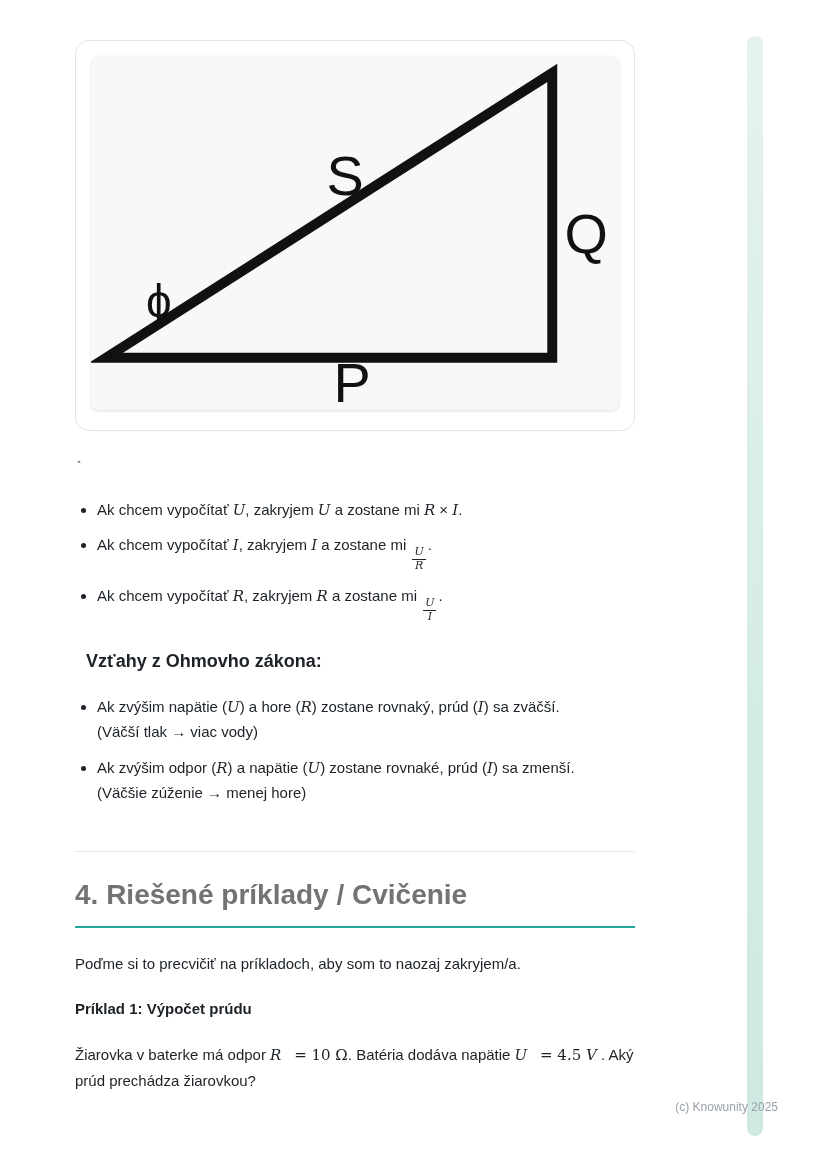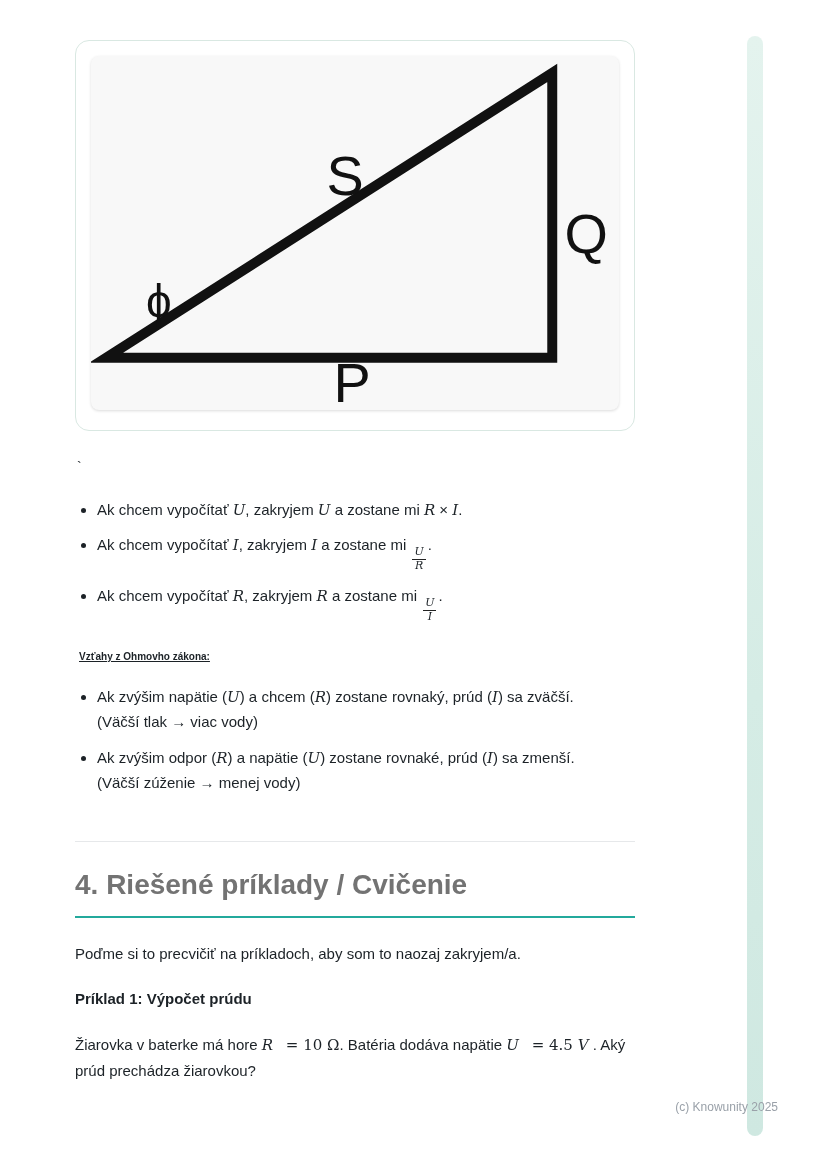--- a/index.html
+++ b/index.html
@@ -25,21 +25,21 @@
   ul.doc-list { margin:24px 0 0; padding-left:22px; }
   ul.doc-list li { margin-bottom:13px; font-size:15px; line-height:1.5; }
 
   .math   { font-family:"DejaVu Serif", serif; font-style:italic; }
   .mroman { font-family:"DejaVu Serif", serif;margin-left:8px; }
   .frac { display:inline-flex; flex-direction:column; align-items:center;
           font-family:"DejaVu Serif", serif; font-style:italic;
           font-size:11px; line-height:1.15; vertical-align:-5px; margin:0 2px; }
   .frac .num { border-bottom:1px solid #222; padding:0 2px; }
 
-  .bold-heading { font-weight:bold; font-size:10px; margin:27px 4px 0;text-decoration:underline; }
+  .bold-heading { font-weight:bold; font-size:18px; margin:27px 11px 0; }
   .rel-line2 { margin-top:3px; }
 
   hr.divider { border:none; border-top:1px solid #e6e8ea; margin:46px 0 0; }
   h2.section-title { color:#737373; font-size:28px; font-weight:bold; margin:27px 0 0; }
   hr.title-rule { border:none; border-top:2px solid #23a99c; margin:15px 0 0; }
 
   p.intro { font-size:15px; margin:27px 0 0; }
   p.example-heading { font-weight:bold; font-size:15px; margin:28px 0 0; }
   p.problem { font-size:15px; line-height:1.75; margin:25px 0 0; }
   ul.zapis { margin:30px 0 0; padding-left:22px; }
@@ -79,38 +79,38 @@
       <li><span><span class="">Ak chcem vypočítať </span><span class="math">R</span><span class="">, zakryjem </span><span class="math">R</span><span class=""> a zostane mi </span><span class="frac">
               <span class="num">U</span>
               <span class="den">I</span>
             </span><span class="">.</span></span></li>
     </ul>
 
     <p class="bold-heading">Vzťahy z Ohmovho zákona:</p>
 
     <ul class="doc-list">
       <li>
-        <div><span class="">Ak zvýšim napätie (</span><span class="math">U</span><span class="">) a chcem (</span><span class="math">R</span><span class="">) zostane rovnaký, prúd (</span><span class="math">I</span><span class="">) sa zväčší.</span></div>
+        <div><span class="">Ak zvýšim napätie (</span><span class="math">U</span><span class="">) a hore (</span><span class="math">R</span><span class="">) zostane rovnaký, prúd (</span><span class="math">I</span><span class="">) sa zväčší.</span></div>
         <div class="rel-line2">(Väčší tlak → viac vody)</div>
       </li>
       <li>
         <div><span class="">Ak zvýšim odpor (</span><span class="math">R</span><span class="">) a napätie (</span><span class="math">U</span><span class="">) zostane rovnaké, prúd (</span><span class="math">I</span><span class="">) sa zmenší.</span></div>
-        <div class="rel-line2">(Väčší zúženie → menej vody)</div>
+        <div class="rel-line2">(Väčšie zúženie → menej hore)</div>
       </li>
     </ul>
 
     <hr class="divider">
 
     <h2 class="section-title">4. Riešené príklady / Cvičenie</h2>
     <hr class="title-rule">
 
     <p class="intro">Poďme si to precvičiť na príkladoch, aby som to naozaj zakryjem/a.</p>
 
     <p class="example-heading">Príklad 1: Výpočet prúdu</p>
 
-    <p class="problem"><span class="">Žiarovka v baterke má hore </span><span class="math">R</span><span class="mroman"> = 10 Ω</span><span class="">. Batéria dodáva napätie </span><span class="math">U</span><span class="mroman"> = 4.5 </span><span class="math">V</span><span class=""> . Aký prúd prechádza žiarovkou?</span></p>
+    <p class="problem"><span class="">Žiarovka v baterke má odpor </span><span class="math">R</span><span class="mroman"> = 10 Ω</span><span class="">. Batéria dodáva napätie </span><span class="math">U</span><span class="mroman"> = 4.5 </span><span class="math">V</span><span class=""> . Aký prúd prechádza žiarovkou?</span></p>
 
 
   </div>
 
   <div class="copyright">(c) Knowunity 2025</div>
 
 </div>
 
 </body></html>

